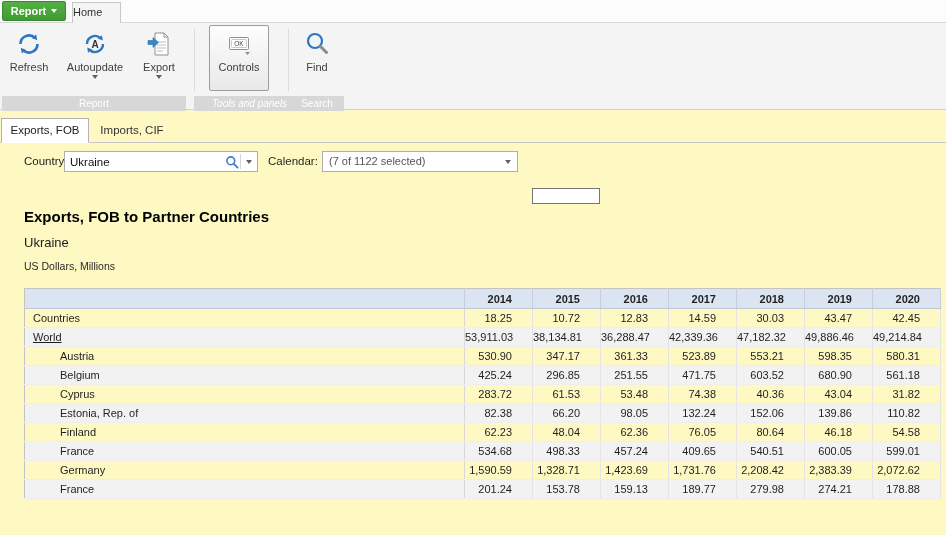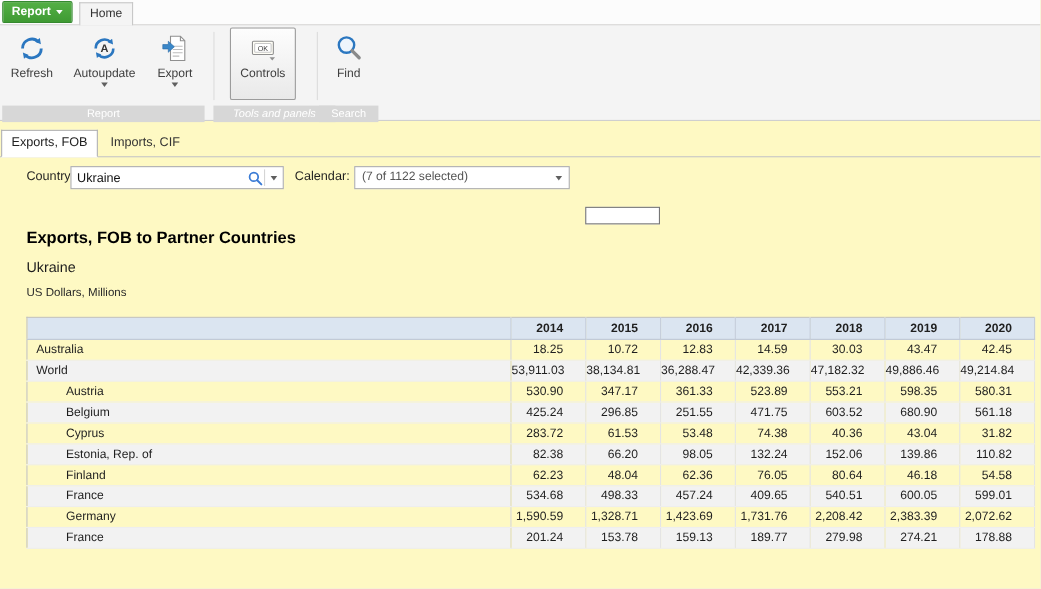--- a/index.html
+++ b/index.html
@@ -8,21 +8,21 @@
             font-family:"Liberation Sans", sans-serif; }
 
   
   .topbar { position:absolute; top:0; left:0; right:0; height:22px; background:#fcfcfc; }
   .report-btn { position:absolute; left:2px; top:1px; width:64px; height:20px;
     background:linear-gradient(#54b045,#3f9a33); border:1px solid #338а2e; border:1px solid #35892f;
     border-radius:2px; color:#fff; font-size:11px; font-weight:bold;
     display:flex; align-items:center; justify-content:center; gap:5px; cursor:pointer; }
   .home-tab { position:absolute; left:72px; top:2px; width:49px; height:21px; z-index:3;
     background:#f4f4f4; border:1px solid #c8c8c8; border-bottom:none;
-    font-size:11px; color:#333; text-align:center; line-height:19px; cursor:pointer; }
+    font-size:11px; color:#333; line-height:19px; cursor:pointer; }
 
   
   .ribbon { position:absolute; top:22px; left:0; right:0; height:88px; background:#f4f4f4;
     border-top:1px solid #d8d8d8; border-bottom:1px solid #cfcfcf; }
   .rbtn { position:absolute; top:2px; height:66px; display:flex; flex-direction:column;
     align-items:center; font-size:11px; color:#3f3f3f; cursor:pointer; border:1px solid transparent; }
   .rbtn .ric { margin-top:4px; height:28px; }
   .rbtn .rlabel { margin-top:3px; line-height:12px; }
   .rbtn .rcaret { margin-top:2px; }
   .rbtn.pressed { border:1px solid #9c9c9c; background:linear-gradient(#fdfdfd,#e9e9e9); border-radius:2px; }
@@ -218,31 +218,31 @@
           <th>2015</th>
           <th>2016</th>
           <th>2017</th>
           <th>2018</th>
           <th>2019</th>
           <th>2020</th>
         </tr>
     </thead>
     <tbody>
         <tr>
-          <td class="lbl" style="padding-left: 8px;">Australia</td>
+          <td class="lbl" style="padding-left: 8px;">Countries</td>
           <td class="num">18.25</td>
           <td class="num">10.72</td>
           <td class="num">12.83</td>
           <td class="num">14.59</td>
           <td class="num">30.03</td>
           <td class="num">43.47</td>
           <td class="num">42.45</td>
         </tr>
         <tr class="alt">
-          <td class="lbl" style="padding-left: 8px;">World</td>
+          <td class="lbl" style="padding-left: 8px; text-decoration: underline;">World</td>
           <td class="num">53,911.03</td>
           <td class="num">38,134.81</td>
           <td class="num">36,288.47</td>
           <td class="num">42,339.36</td>
           <td class="num">47,182.32</td>
           <td class="num">49,886.46</td>
           <td class="num">49,214.84</td>
         </tr>
         <tr>
           <td class="lbl" style="padding-left: 35px;">Austria</td>

